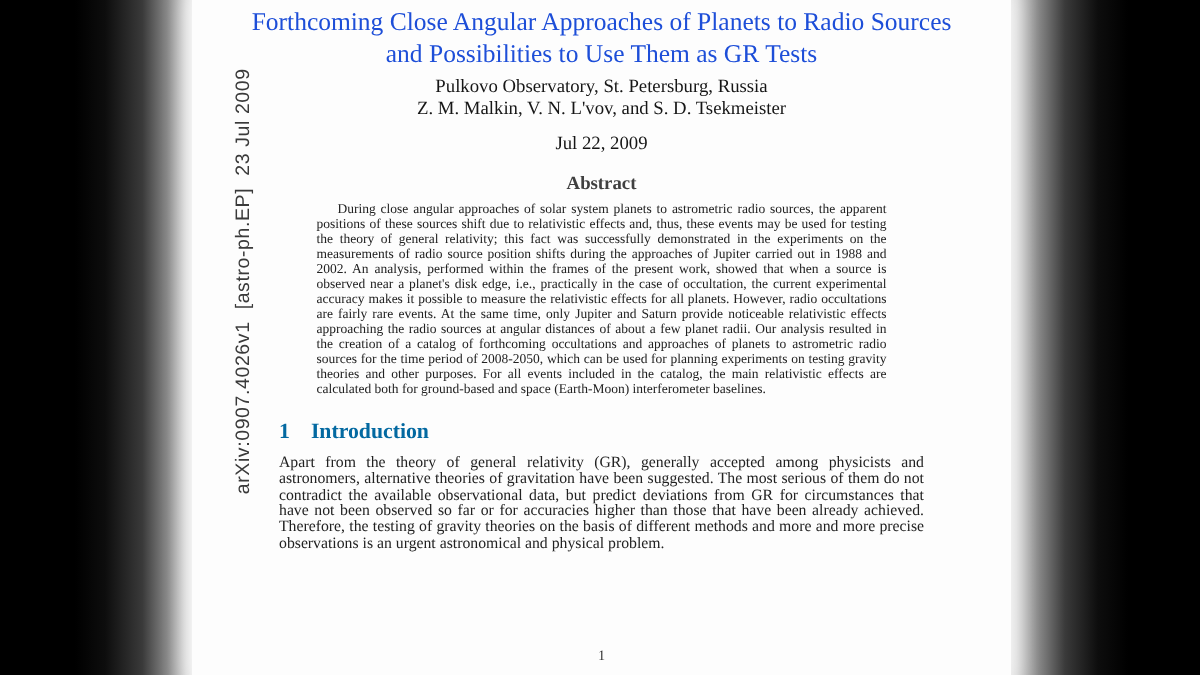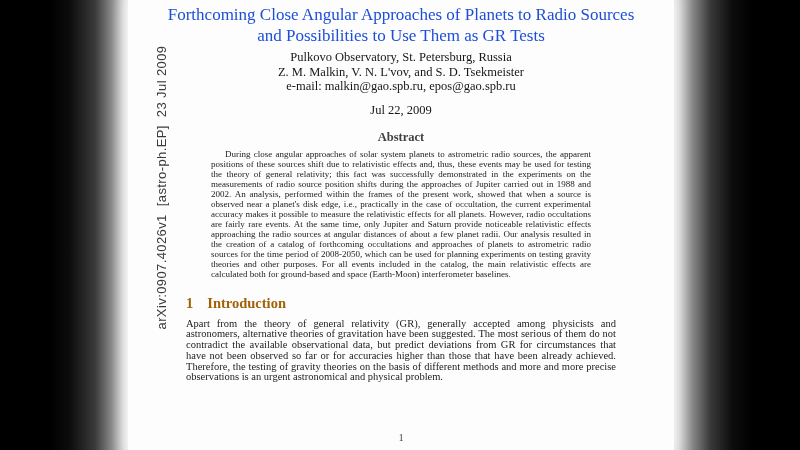--- a/index.html
+++ b/index.html
@@ -78,21 +78,21 @@
     text-indent: 14px;
     font-size: 9px;
     line-height: 10px;
     color: #222;
   }
   .section-heading {
     width: 430px;
     margin: 16px auto 0 auto;
     font-size: 14.5px;
     font-weight: bold;
-    color: #a16207;
+    color: #0369a1;
   }
   .section-heading .sec-num {
     display: inline-block;
     margin-right: 14px;
   }
   .section-body {
     width: 430px;
     margin: 7px auto 16px auto;
     text-align: justify;
     font-size: 10.5px;
@@ -115,21 +115,20 @@
 <div class="frame">
   <div class="page">
 
     <div class="arxiv-stamp">arXiv:0907.4026v1  [astro-ph.EP]  23 Jul 2009</div>
 
     <div class="title">Forthcoming Close Angular Approaches of Planets to Radio Sources and Possibilities to Use Them as GR Tests</div>
 
     <div class="authors-block">
       <div>Pulkovo Observatory, St. Petersburg, Russia</div>
       <div>Z. M. Malkin, V. N. L'vov, and S. D. Tsekmeister</div>
-      <div>e-mail: malkin@gao.spb.ru, epos@gao.spb.ru</div>
     </div>
 
     <div class="date-line">Jul 22, 2009</div>
 
     <div class="abstract-heading">Abstract</div>
 
     <div class="abstract-body">During close angular approaches of solar system planets to astrometric radio sources, the apparent positions of these sources shift due to relativistic effects and, thus, these events may be used for testing the theory of general relativity; this fact was successfully demonstrated in the experiments on the measurements of radio source position shifts during the approaches of Jupiter carried out in 1988 and 2002. An analysis, performed within the frames of the present work, showed that when a source is observed near a planet's disk edge, i.e., practically in the case of occultation, the current experimental accuracy makes it possible to measure the relativistic effects for all planets. However, radio occultations are fairly rare events. At the same time, only Jupiter and Saturn provide noticeable relativistic effects approaching the radio sources at angular distances of about a few planet radii. Our analysis resulted in the creation of a catalog of forthcoming occultations and approaches of planets to astrometric radio sources for the time period of 2008-2050, which can be used for planning experiments on testing gravity theories and other purposes. For all events included in the catalog, the main relativistic effects are calculated both for ground-based and space (Earth-Moon) interferometer baselines.</div>
 
     <div class="section-heading">
       <span class="sec-num">1</span><span>Introduction</span>

